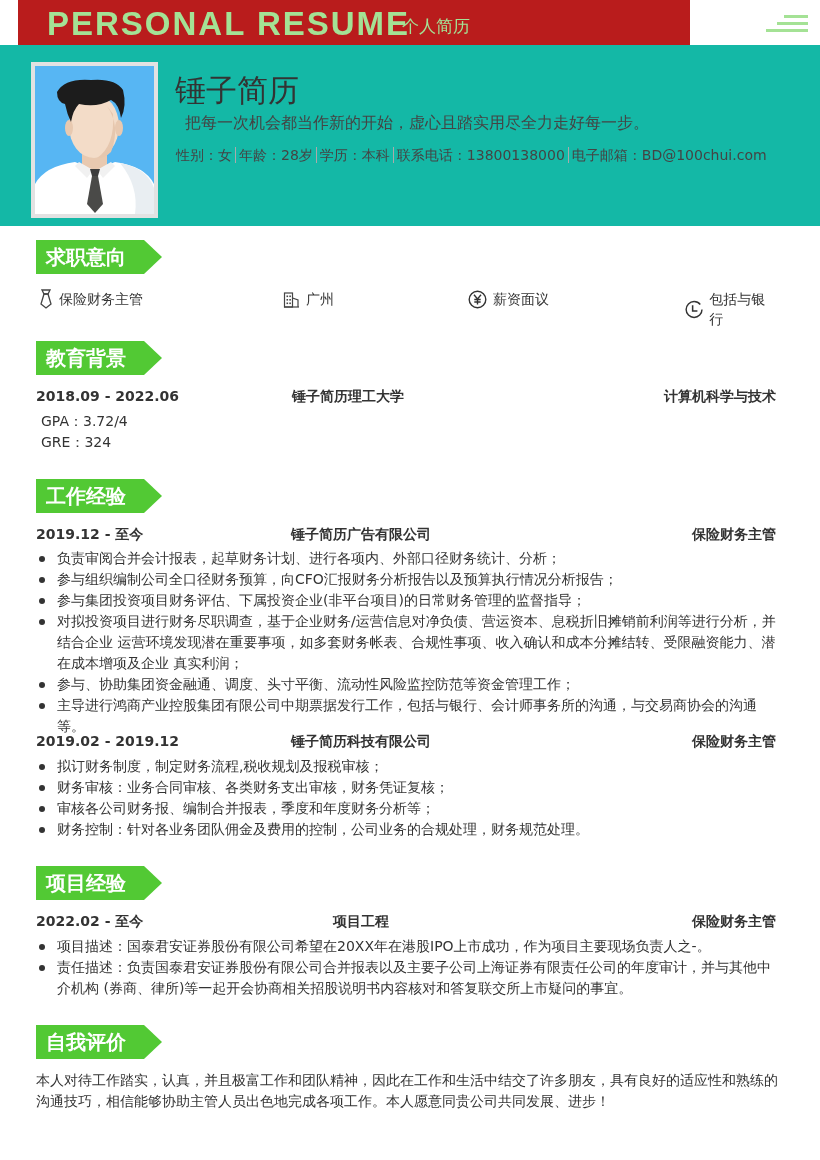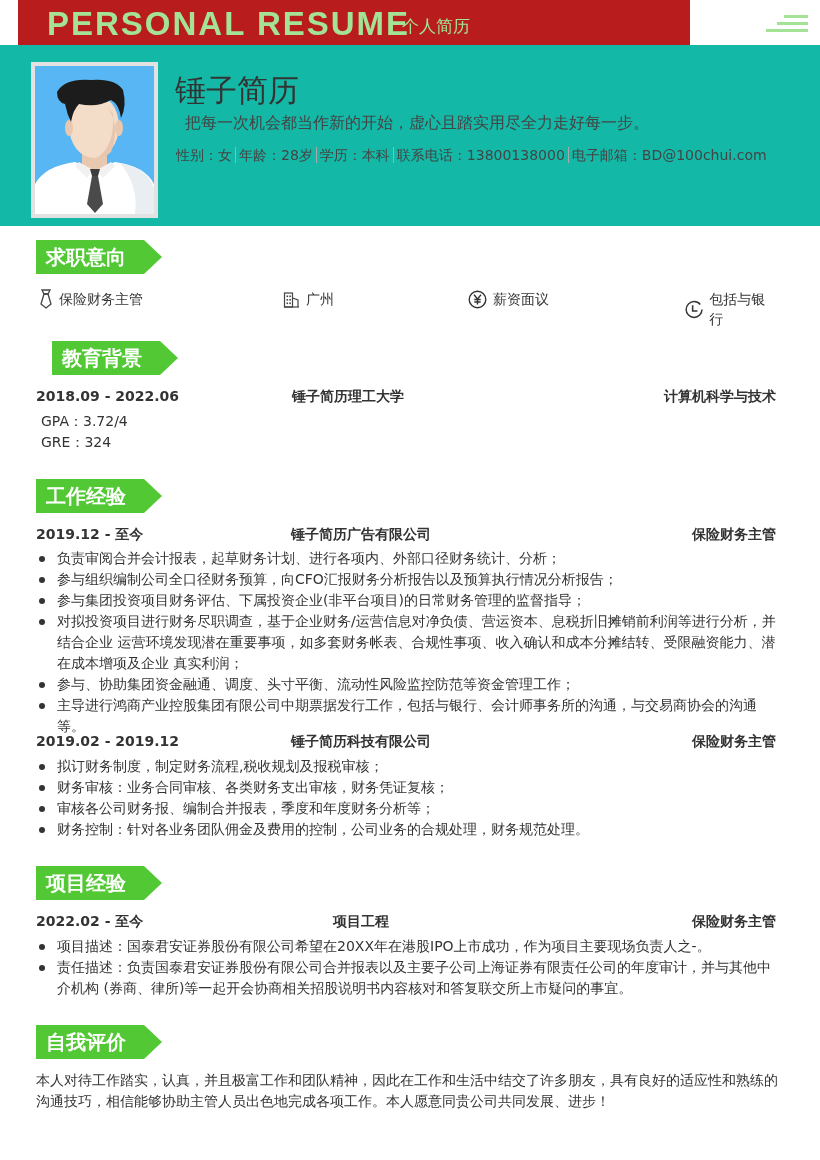--- a/index.html
+++ b/index.html
@@ -138,21 +138,21 @@
   <div class="intent-item" style="left:649px;">
     <svg width="19" height="19" viewBox="0 0 19 19">
       <path d="M9.5 1.2 A8.3 8.3 0 1 0 17.8 9.5" fill="none" stroke="#333" stroke-width="1.5"></path>
       <path d="M9.5 1.2 A8.3 8.3 0 0 1 16 4.3" fill="none" stroke="#333" stroke-width="1.5"></path>
       <path d="M8 5 L8 11 L13 11" fill="none" stroke="#333" stroke-width="1.6"></path>
     </svg>
     <span>包括与银行</span>
   </div>
 </div>
 
-<div class="section-head" style="top:341px;margin-left:16px;">
+<div class="section-head" style="top:341px;">
   <div class="bar"></div>
     <div class="arrow"></div>
   <div class="label">教育背景</div>
 </div>
 <div class="row-head" style="top:386px;">
   <span class="c1">2018.09 - 2022.06</span>
   <span class="c2" style="left:256px;text-align:right;">锤子简历理工大学</span>
   <span class="c3">计算机科学与技术</span>
 </div>
 <div class="plain-line" style="top:411px;">GPA：3.72/4</div>

